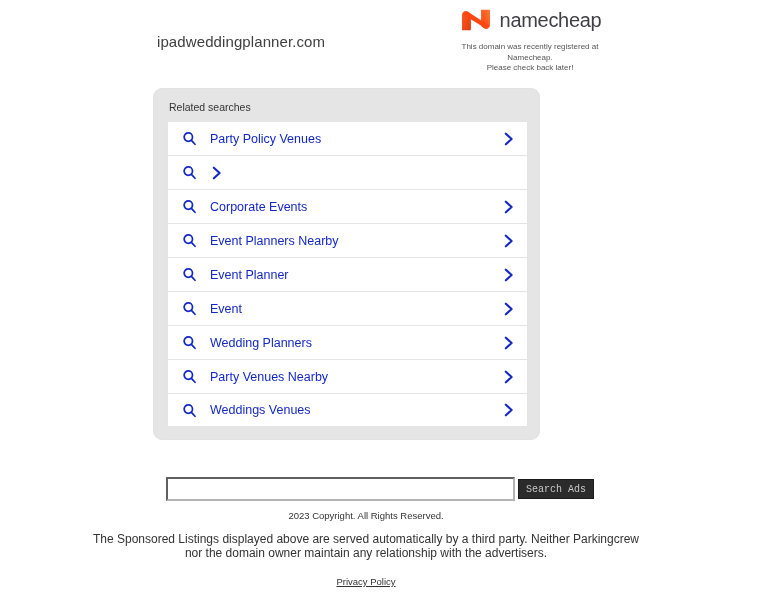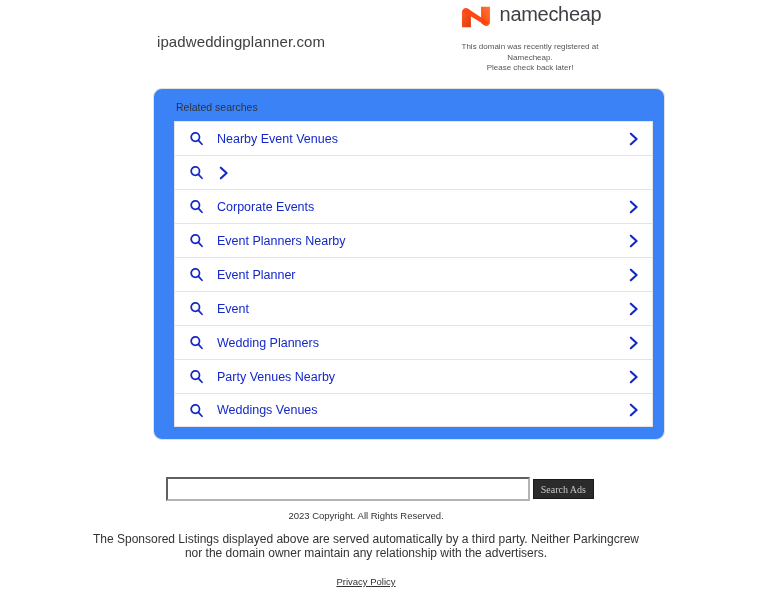--- a/index.html
+++ b/index.html
@@ -40,20 +40,21 @@
     text-align: center;
   }
   .nc-registered-at {
     font-size: 8.5px;
     color: #555555;
     margin-top: 4px;
     line-height: 11px;
   }
   .nc-logo-row {
     display: flex;
+    align-items: center;
     justify-content: center;
     gap: 7px;
     margin-top: 4px;
     height: 32px;
   }
   .nc-mark {
     width: 34px;
     height: 26px;
     display: block;
   }
@@ -69,25 +70,25 @@
     line-height: 10.5px;
     margin-top: 6px;
     padding: 0 4px;
   }
 
   
   .panel {
     position: absolute;
     left: 153px;
     top: 88px;
-    width: 512px;
-    background: #3b82f6;
+    width: 387px;
+    background: #e5e5e5;
     border: 1px solid #e2e2e2;
     border-radius: 9px;
-    padding: 10px 11px 12px 20px;
+    padding: 10px 11px 12px 13px;
   }
   .panel-title {
     font-size: 10.5px;
     color: #333333;
     margin: 2px 0 8px 2px;
   }
   .search-list {
     display: flex;
     flex-direction: column;
     gap: 0px;
@@ -148,21 +149,21 @@
     padding: 0 4px;
     outline: none;
   }
   .search-ads-button {
     margin-left: 3px;
     height: 20px;
     align-self: center;
     background: #2b2b2b;
     border: 1px solid #1a1a1a;
     color: #c8c8c8;
-    font-family: Liberation Serif, serif;
+    font-family: Liberation Mono, monospace;
     font-size: 10px;
     padding: 0 7px;
     cursor: pointer;
     white-space: nowrap;
   }
 
   
   .footer {
     position: absolute;
     left: 0;
@@ -226,21 +227,21 @@
 
 <div class="panel">
   <div class="panel-title">Related searches</div>
 
   <div class="search-list" id="search-list">
       <div class="search-row">
         <svg class="search-icon" viewBox="0 0 18 18">
           <circle cx="7.6" cy="7.3" r="5.0" fill="none" stroke="#1428c8" stroke-width="2.1"></circle>
           <line x1="11.3" y1="11.3" x2="15.6" y2="15.9" stroke="#1428c8" stroke-width="2.1" stroke-linecap="round"></line>
         </svg>
-        <span class="search-label">Nearby Event Venues</span>
+        <span class="search-label">Party Policy Venues</span>
         <svg class="chevron-icon" viewBox="0 0 14 18">
           <polyline points="4,3 10.5,9 4,15" fill="none" stroke="#1428c8" stroke-width="2.4" stroke-linecap="round" stroke-linejoin="round"></polyline>
         </svg>
       </div>
       <div class="search-row">
         <svg class="search-icon" viewBox="0 0 18 18">
           <circle cx="7.6" cy="7.3" r="5.0" fill="none" stroke="#1428c8" stroke-width="2.1"></circle>
           <line x1="11.3" y1="11.3" x2="15.6" y2="15.9" stroke="#1428c8" stroke-width="2.1" stroke-linecap="round"></line>
         </svg>
         <svg class="chevron-icon" viewBox="0 0 14 18">

